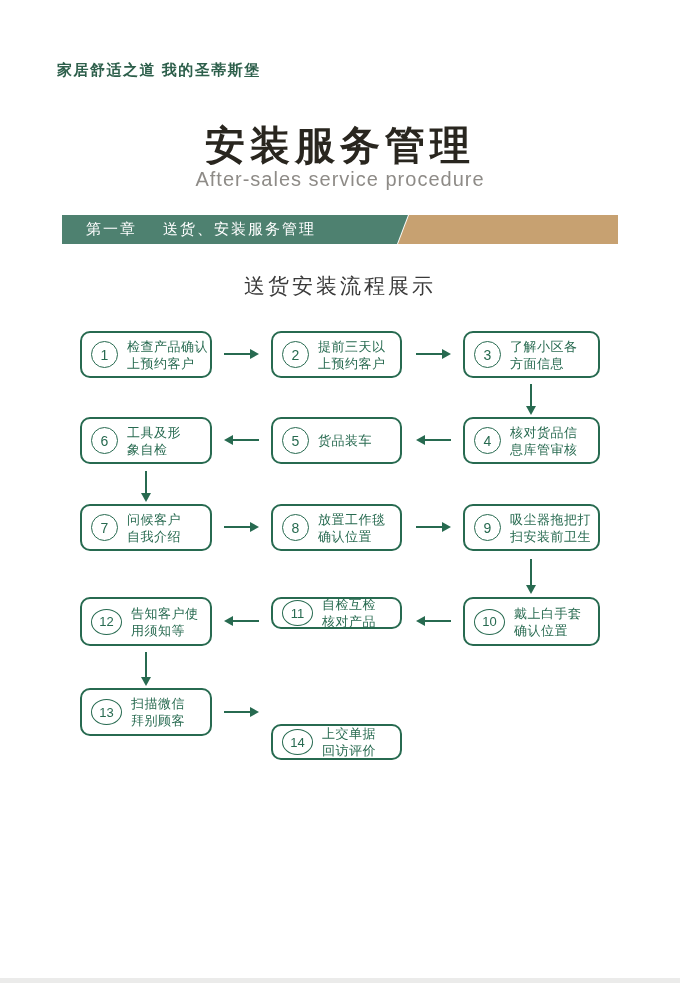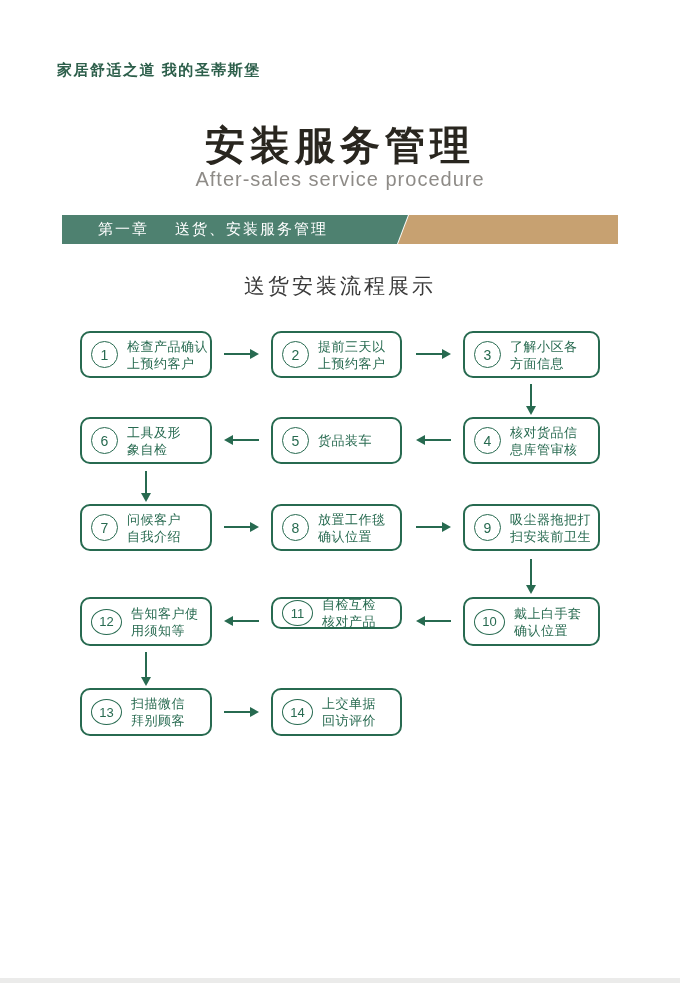--- a/index.html
+++ b/index.html
@@ -15,21 +15,21 @@
     position:absolute;left:0;right:0;top:118px;text-align:center;
     font-size:40px;font-weight:bold;color:#29261f;letter-spacing:5px;
   }
   .subtitle{
     position:absolute;left:0;right:0;top:168px;text-align:center;
     font-size:20px;color:#8e8b87;letter-spacing:1px;
   }
   .banner-green{
     position:absolute;left:62px;top:215px;width:346px;height:29px;background:#4e8170;
     clip-path:polygon(0 0,100% 0,calc(100% - 11px) 100%,0 100%);
-    display:flex;align-items:center;padding-left:36px;box-sizing:border-box;
+    display:flex;align-items:center;padding-left:24px;box-sizing:border-box;
     color:#ffffff;font-size:15px;letter-spacing:2px;
   }
   .banner-label{margin-right:26px;}
   .banner-tan{
     position:absolute;left:398px;top:215px;width:220px;height:29px;background:#c7a171;
     clip-path:polygon(11px 0,100% 0,100% 100%,0 100%);
   }
   .section-title{
     position:absolute;left:0;right:0;top:272px;text-align:center;
     font-size:21px;color:#3a3a3a;letter-spacing:3px;
@@ -170,21 +170,21 @@
     </span>
   </div>
 
   <div class="box" style="left:80px;top:688px;width:132px;height:48px">
     <span class="num wide">13</span>
     <span class="lines">
       <span>扫描微信</span>
       <span>拜别顾客</span>
     </span>
   </div>
-  <div class="box" style="left:271px;top:688px;width:131px;height:48px">
+  <div class="box" style="left:271px;top:724px;width:131px;height:36px">
     <span class="num wide">14</span>
     <span class="lines">
       <span>上交单据</span>
       <span>回访评价</span>
     </span>
   </div>
 
   <div class="arr arr-h arr-right" style="left:224px;top:353px"></div>
   <div class="arr arr-h arr-right" style="left:416px;top:353px"></div>
   <div class="arr arr-v" style="left:530px;top:384px;height:22px"></div>

